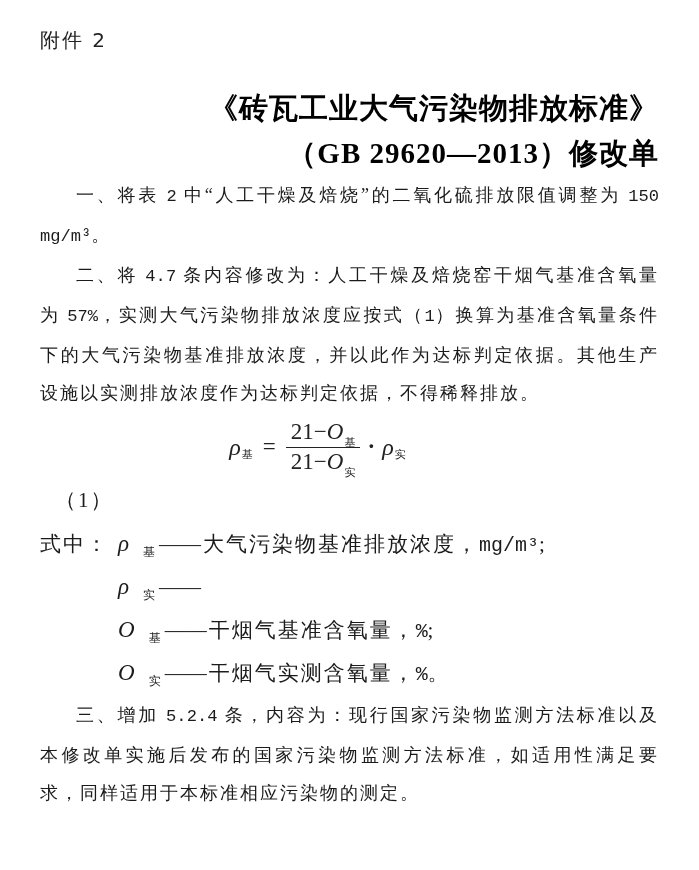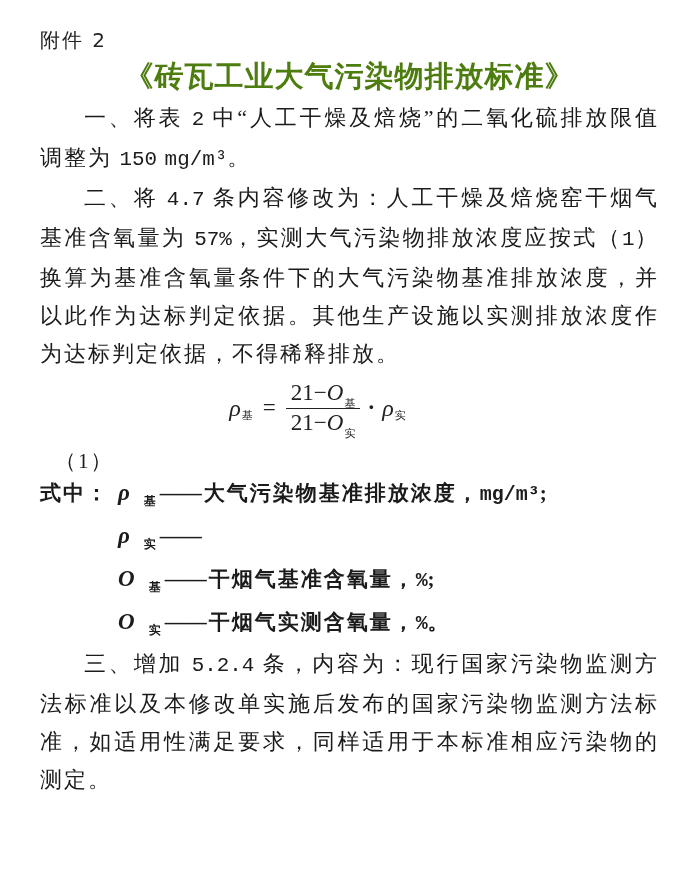--- a/index.html
+++ b/index.html
@@ -22,32 +22,33 @@
     background: #ffffff;
   }
   .attachment {
     font-family: "DejaVu Sans", "Liberation Sans", sans-serif;
     font-size: 20px;
     letter-spacing: 2px;
     line-height: 28px;
     color: #222;
   }
   .title-block {
-    text-align: center;
+    margin-top: 32px;
+    text-align: right;
     font-weight: bold;
-    color: #4d7c0f;
+    color: #000000;
   }
   .title-line {
     font-size: 29px;
     line-height: 45px;
     letter-spacing: 1px;
   }
   .body-text p {
     margin: 0;
-    font-size: 22px;
+    font-size: 18px;
     line-height: 38px;
     letter-spacing: 2px;
     text-align: justify;
     text-indent: 2em;
   }
   .p-first { margin-top: 38px; }
   .mono {
     font-family: "Liberation Mono", "DejaVu Sans Mono", monospace;
     font-size: 0.95em;
     letter-spacing: 0;
@@ -95,21 +96,21 @@
     margin: 0 7px;
     font-weight: bold;
   }
   .formula-label {
     font-size: 21px;
     letter-spacing: 2px;
     line-height: 24px;
     margin: 6px 0 0 15px;
   }
   
-  .legend { margin-top: 0; font-weight: bold; }
+  .legend { margin-top: 12px; }
   .legend-row {
     display: flex;
     align-items: baseline;
     font-size: 21px;
     line-height: 40px;
     letter-spacing: 2px;
   }
   .legend-intro {
     flex: none;
     width: 78px;
@@ -135,20 +136,21 @@
 </style>
 </head>
 <body>
 
 <div class="page">
 
   <div class="attachment">附件 2</div>
 
   <div class="title-block">
     <div class="title-line">《砖瓦工业大气污染物排放标准》</div>
+    <div class="title-line">（GB 29620—2013）修改单</div>
   </div>
 
   <div class="body-text">
     <p class="p-first latinize">一、将表 <span class="mono">2</span> 中“人工干燥及焙烧”的二氧化硫排放限值调整为 <span class="mono">150</span> <span class="mono">mg/m³</span>。</p>
     <p class="latinize">二、将 <span class="mono">4.7</span> 条内容修改为：人工干燥及焙烧窑干烟气基准含氧量为 <span class="mono">57%</span>，实测大气污染物排放浓度应按式（<span class="mono">1</span>）换算为基准含氧量条件下的大气污染物基准排放浓度，并以此作为达标判定依据。其他生产设施以实测排放浓度作为达标判定依据，不得稀释排放。</p>
   </div>
 
   <div class="formula-row">
     <span class="f-sym">ρ</span>
       <span class="f-sub">基</span>

